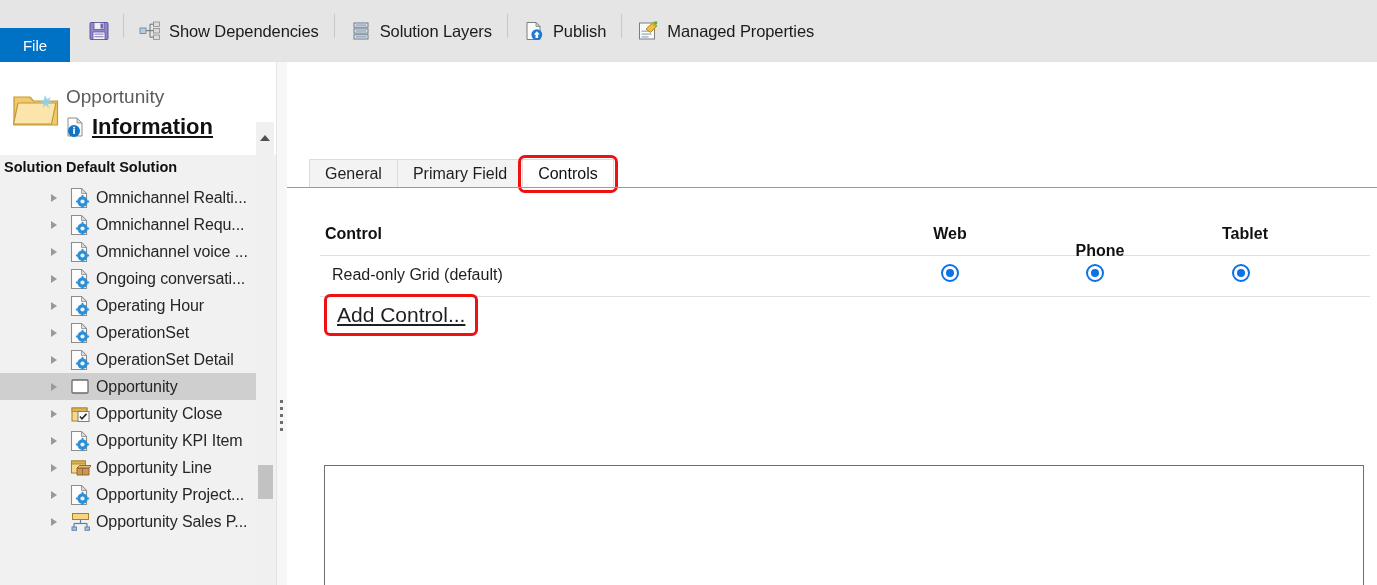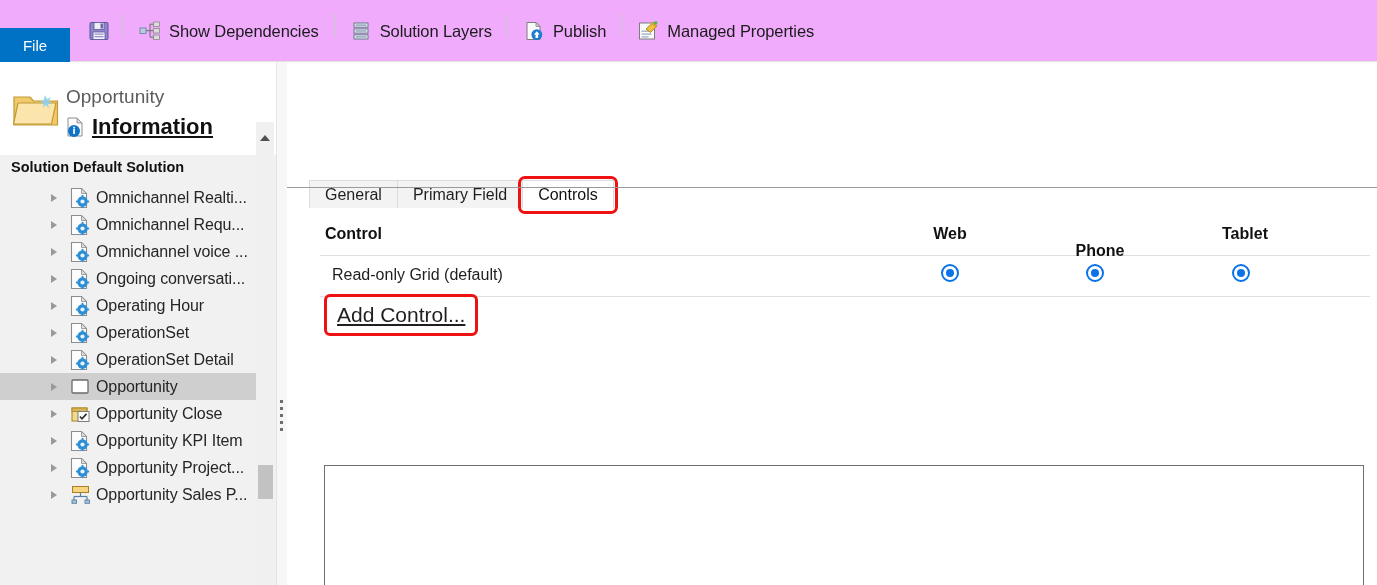--- a/index.html
+++ b/index.html
@@ -20,21 +20,21 @@
     width: 1377px;
     height: 585px;
   }
 
   
   .ribbon {
     position: absolute;
     left: 0; top: 0;
     width: 1377px;
     height: 63px;
-    background: #f0abfc;
+    background: #e5e5e5;
   }
   .file-tab {
     position: absolute;
     left: 0; top: 28px;
     width: 70px; height: 34px;
     background: #0072c6;
     color: #ffffff;
     font-size: 15px;
     display: flex;
     align-items: center;
@@ -127,21 +127,21 @@
     width: 20px; height: 22px;
   }
   .lp-solution-bar {
     position: absolute;
     left: 0; top: 94px;
     width: 280px;
     height: 22px;
     background: #f1f1f1;
     display: flex;
     align-items: center;
-    padding-left: 11px;
+    padding-left: 4px;
     box-sizing: border-box;
   }
   .lp-solution-bar span {
     font-size: 14.5px;
     font-weight: bold;
     color: #111;
   }
 
   .tree {
     position: absolute;
@@ -242,21 +242,20 @@
     height: 523px;
     background: #ffffff;
   }
 
   .tabstrip {
     position: absolute;
     left: 22px; top: 96px;
     height: 29px;
     display: flex;
     align-items: flex-end;
-    margin-top: 21px;
   }
   .tab {
     position: relative;
     height: 28px;
     padding: 0 15px;
     display: flex;
     align-items: center;
     font-size: 16px;
     color: #1f1f1f;
     background: #f3f3f3;
@@ -636,20 +635,31 @@
                 <rect x="11.6" y="18.7" width="1.8" height="2.4"></rect>
                 <rect x="5.9" y="13.6" width="2.4" height="1.8"></rect>
                 <rect x="16.7" y="13.6" width="2.4" height="1.8"></rect>
               </g>
             </svg></span>
           <span class="t-label">Opportunity KPI Item</span>
         </div>
         <div class="tree-row">
           <span class="twisty"></span>
           <span class="t-ico"><svg width="21" height="21" viewBox="0 0 21 21">
+              <rect x="1.5" y="4" width="14" height="12" fill="#f3d98d" stroke="#a8821f" stroke-width="1"></rect>
+              <rect x="1.5" y="4" width="14" height="3" fill="#d9b457" stroke="#a8821f" stroke-width="0.8"></rect>
+              <path d="M7 11 h12 v7 h-12 z" fill="#c9975a" stroke="#8a6226" stroke-width="0.9"></path>
+              <path d="M7 11 l2.5 -2.5 h12 L19 11 z" fill="#e2b778" stroke="#8a6226" stroke-width="0.9"></path>
+              <path d="M12.5 11 v7" stroke="#8a6226" stroke-width="0.8"></path>
+            </svg></span>
+          <span class="t-label">Opportunity Line</span>
+        </div>
+        <div class="tree-row">
+          <span class="twisty"></span>
+          <span class="t-ico"><svg width="21" height="21" viewBox="0 0 21 21">
               <path d="M1.5 1.5 h10 l5 5 v14 h-15 z" fill="#fdfdfd" stroke="#8d8d8d" stroke-width="1.1"></path>
               <path d="M11.5 1.5 v5 h5 z" fill="#dcdcdc" stroke="#8d8d8d" stroke-width="0.8"></path>
               <circle cx="12.5" cy="14.5" r="5.2" fill="#2c8fd6"></circle>
               <circle cx="12.5" cy="14.5" r="2.1" fill="#eaf4fb"></circle>
               <g fill="#2c8fd6">
                 <rect x="11.6" y="7.9" width="1.8" height="2.4"></rect>
                 <rect x="11.6" y="18.7" width="1.8" height="2.4"></rect>
                 <rect x="5.9" y="13.6" width="2.4" height="1.8"></rect>
                 <rect x="16.7" y="13.6" width="2.4" height="1.8"></rect>
               </g>

